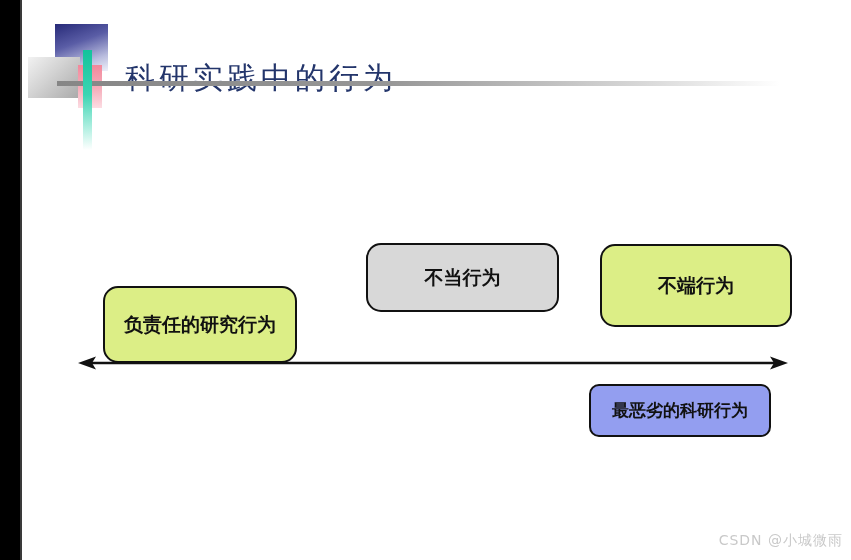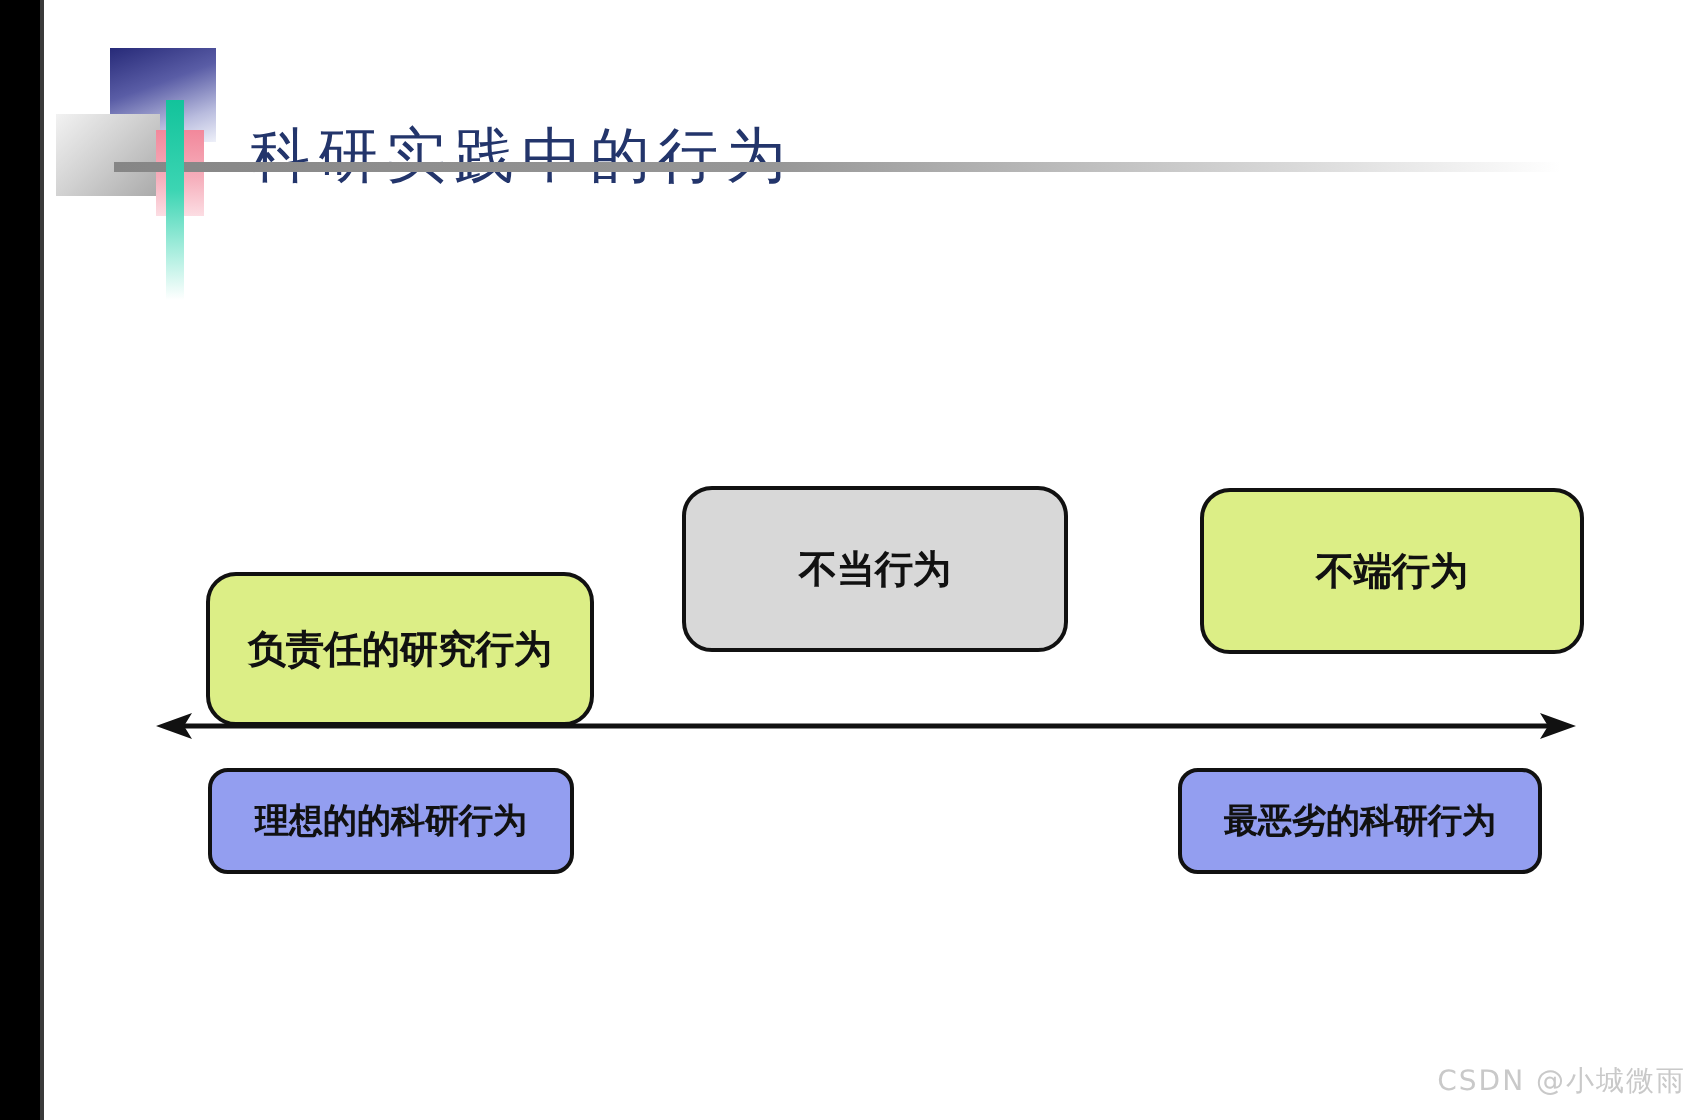--- a/index.html
+++ b/index.html
@@ -47,21 +47,21 @@
     position:absolute;
     display:flex;align-items:center;justify-content:center;
     border:2.5px solid #111;
     box-sizing:border-box;
     color:#111;font-weight:bold;text-align:center;
     white-space:nowrap;
   }
   .box-top{border-radius:15px;font-size:19px;}
   .box-bottom{border-radius:10px;font-size:17px;}
   #top-box-0{left:103px;top:249px;width:194px;height:77px;margin-top:37px;}
-  #top-box-1{left:341px;top:243px;width:193px;height:83px;}
+  #top-box-1{left:366px;top:243px;width:193px;height:69px;}
   #top-box-2{left:600px;top:244px;width:192px;height:83px;}
   #bottom-box-0{left:104px;top:384px;width:183px;height:53px;}
   #bottom-box-1{left:589px;top:384px;width:182px;height:53px;}
   .arrow-layer{position:absolute;left:0;top:348px;width:851px;height:32px;}
   .watermark{
     position:absolute;right:8px;bottom:10px;
     font-size:14px;color:#c9c9c9;letter-spacing:1px;
   }
 </style>
 </head>
@@ -91,22 +91,19 @@
   <div class="box box-top" id="top-box-2" style="background-color: rgb(220, 238, 134);">
     <span>不端行为</span>
   </div>
 
   <svg class="arrow-layer" viewBox="0 0 851 32" xmlns="http://www.w3.org/2000/svg">
     <line x1="90" y1="15" x2="776" y2="15" stroke="#111" stroke-width="2.6"></line>
     <path d="M 78 15 L 96 8.5 L 92 15 L 96 21.5 Z" fill="#111"></path>
     <path d="M 788 15 L 770 8.5 L 774 15 L 770 21.5 Z" fill="#111"></path>
   </svg>
 
-  <div class="box box-bottom" id="bottom-box-0" style="background-color: rgb(147, 158, 240);">
-    <span>理想的的科研行为</span>
-  </div>
   <div class="box box-bottom" id="bottom-box-1" style="background-color: rgb(147, 158, 240); justify-content: center;">
     <span>最恶劣的科研行为</span>
   </div>
 
   <div class="watermark">CSDN @小城微雨</div>
 
 </div>
 
 </body></html>

